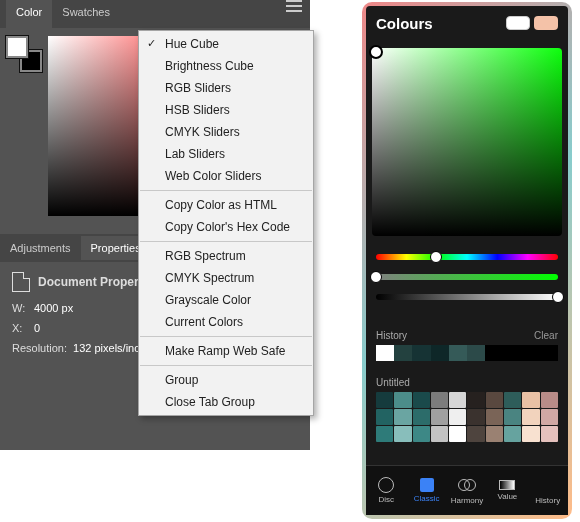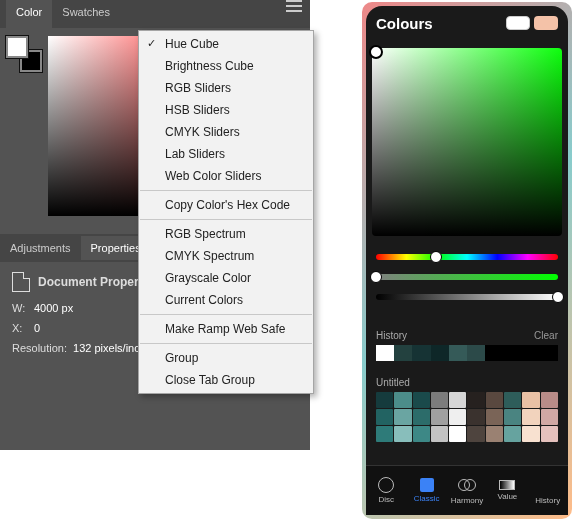--- a/index.html
+++ b/index.html
@@ -38,21 +38,21 @@
   .ps-doc-row { display: flex; align-items: center; margin-bottom: 10px; gap: 8px;}
   .doc-icon { width: 18px; height: 20px; border: 1.5px solid #ddd; position: relative; }
   .doc-icon::after { content:''; position:absolute; right:-1px; top:-1px; width:6px; height:6px; background:#535353; border-left:1.5px solid #ddd; border-bottom:1.5px solid #ddd;}
   .ps-row { display: flex; align-items: center; gap: 6px; margin: 8px 0; font-size: 11px; color:#ddd;}
   .ps-row .lbl { width: 16px; }
   .ps-row .val { color: #fff; }
   .bold-heading { font-weight: 600; font-size: 12px; }
 
   
   .right-wrap { position: absolute; right: 8px; top: 2px; width: 210px; height: 517px; border-radius: 10px; overflow: hidden; background: linear-gradient(135deg,#e88,#8cc,#fb8); }
-  .pc-panel { position: absolute; left: 4px; right: 4px; top: 4px; bottom: 4px; background: #1a1a1a; border-radius: 16px; color: #eee; font-size: 11px; display: flex; flex-direction: column; gap: 8px; }
+  .pc-panel { position: absolute; left: 4px; right: 4px; top: 4px; bottom: 4px; background: #1a1a1a; border-radius: 4px; color: #eee; font-size: 11px; display: flex; flex-direction: column; gap: 8px; }
   .pc-header { display: flex; align-items: center; height: 34px; padding: 0 10px; }
   .pc-title { font-size: 15px; font-weight: 600; color: #fff; flex: 1; }
   .pc-chip { width: 24px; height: 14px; border-radius: 4px; margin-left: 4px; }
   .pc-chip.white { background: #fff; border:1px solid #ccc; }
   .pc-chip.peach { background: #f4c2a8; }
 
   .pc-field-wrap { position: relative; margin: 0 6px; }
   .pc-field { height: 188px; border-radius: 4px; background:
       linear-gradient(to bottom, rgba(0,0,0,0), #000),
       linear-gradient(to right, #fff, #0dff0d);
@@ -138,20 +138,21 @@
 
   <div class="ps-menu" id="ps-menu">
       <div class="ps-menu-item">Hue Cube<span class="check">✓</span></div>
       <div class="ps-menu-item">Brightness Cube</div>
       <div class="ps-menu-item">RGB Sliders</div>
       <div class="ps-menu-item">HSB Sliders</div>
       <div class="ps-menu-item">CMYK Sliders</div>
       <div class="ps-menu-item">Lab Sliders</div>
       <div class="ps-menu-item">Web Color Sliders</div>
       <div class="ps-menu-sep"></div>
+      <div class="ps-menu-item">Copy Color as HTML</div>
       <div class="ps-menu-item">Copy Color's Hex Code</div>
       <div class="ps-menu-sep"></div>
       <div class="ps-menu-item">RGB Spectrum</div>
       <div class="ps-menu-item">CMYK Spectrum</div>
       <div class="ps-menu-item">Grayscale Color</div>
       <div class="ps-menu-item">Current Colors</div>
       <div class="ps-menu-sep"></div>
       <div class="ps-menu-item">Make Ramp Web Safe</div>
       <div class="ps-menu-sep"></div>
       <div class="ps-menu-item">Group</div>

